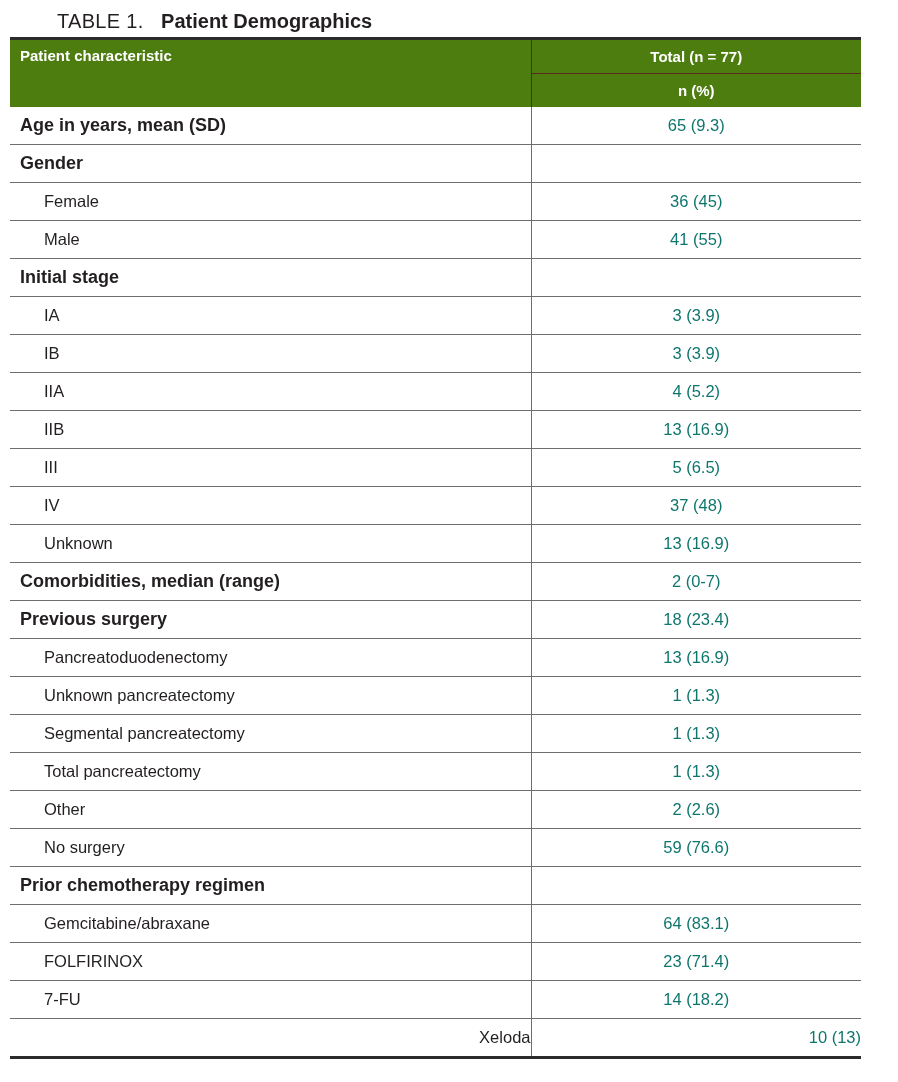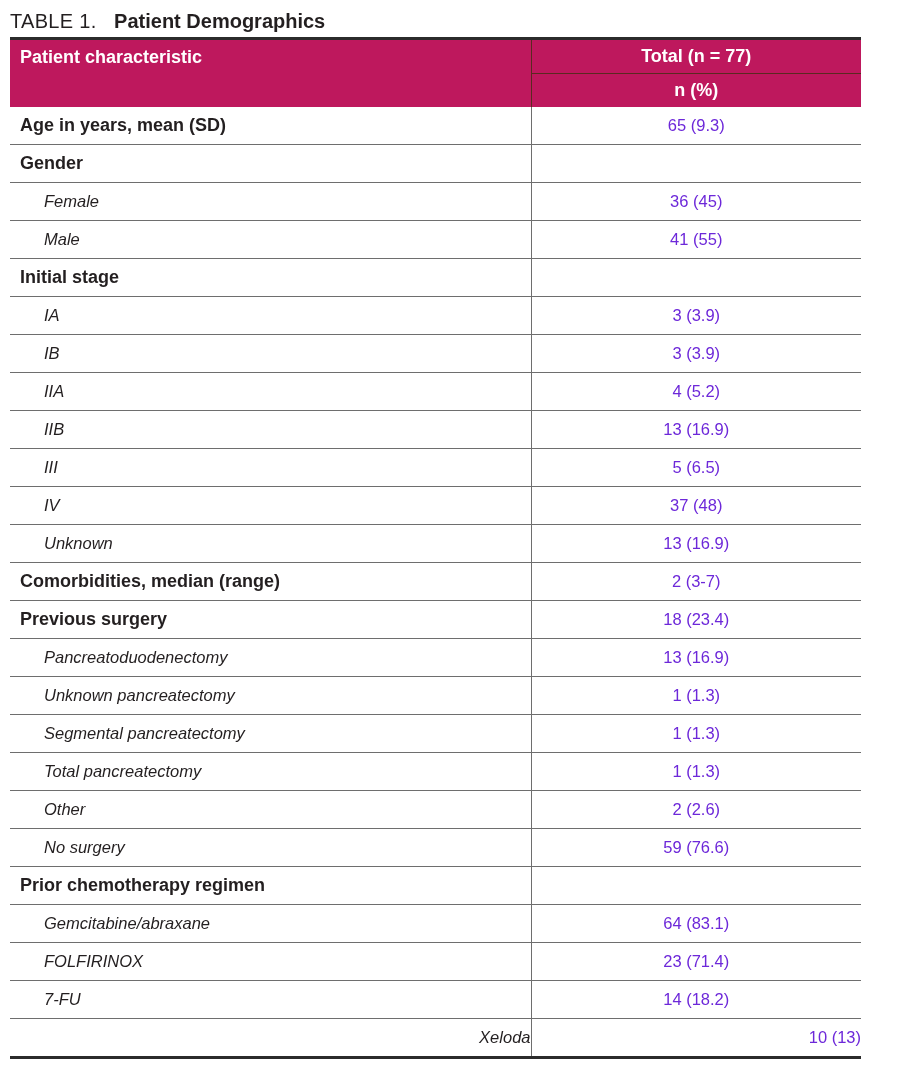--- a/index.html
+++ b/index.html
@@ -20,42 +20,43 @@
       left: 10px;
       top: 8px;
       font-size: 20px;
       line-height: 26px;
       white-space: nowrap;
     }
     .caption .cap-label {
       font-weight: normal;
       color: #231f20;
       letter-spacing: 0.3px;
+      margin-left: 47px;
     }
     .caption .cap-title {
       font-weight: bold;
       color: #231f20;
       margin-left: 12px;
       font-size: 20px;
     }
     table.demo {
       position: absolute;
       left: 10px;
       top: 37px;
       width: 851px;
       border-collapse: collapse;
       table-layout: fixed;
     }
     table.demo col.c1 { width: 521px; }
     table.demo col.c2 { width: 330px; }
     thead th {
-      background: #be185d;
+      background: #4d7c0f;
       color: #ffffff;
       font-weight: bold;
-      font-size: 18px;
+      font-size: 15px;
       padding: 0;
     }
     thead tr.h1 th {
       border-top: 3px solid #2b2b2b;
       height: 33px;
     }
     thead tr.h2 th {
       height: 33px;
     }
     thead th.head-left {
@@ -82,25 +83,24 @@
       padding-left: 10px;
       border-right: 1px solid #6e6e6e;
     }
     tbody tr.category td.label {
       font-weight: bold;
       font-size: 18px;
     }
     tbody tr.sub td.label {
       padding-left: 34px;
       font-weight: normal;
-      font-style: italic;
     }
     tbody td.value {
       text-align: center;
-      color: #6d28d9;
+      color: #0f766e;
     }
     tbody tr:last-child td {
       border-bottom: 3px solid #2b2b2b;
       text-align: right;
     }
   </style>
 </head>
 <body>
 
 <div class="caption">
@@ -166,21 +166,21 @@
       <tr class="sub">
         <td class="label">IV</td>
         <td class="value">37 (48)</td>
       </tr>
       <tr class="sub">
         <td class="label">Unknown</td>
         <td class="value">13 (16.9)</td>
       </tr>
       <tr class="category">
         <td class="label">Comorbidities, median (range)</td>
-        <td class="value">2 (3-7)</td>
+        <td class="value">2 (0-7)</td>
       </tr>
       <tr class="category">
         <td class="label">Previous surgery</td>
         <td class="value">18 (23.4)</td>
       </tr>
       <tr class="sub">
         <td class="label">Pancreatoduodenectomy</td>
         <td class="value">13 (16.9)</td>
       </tr>
       <tr class="sub">

